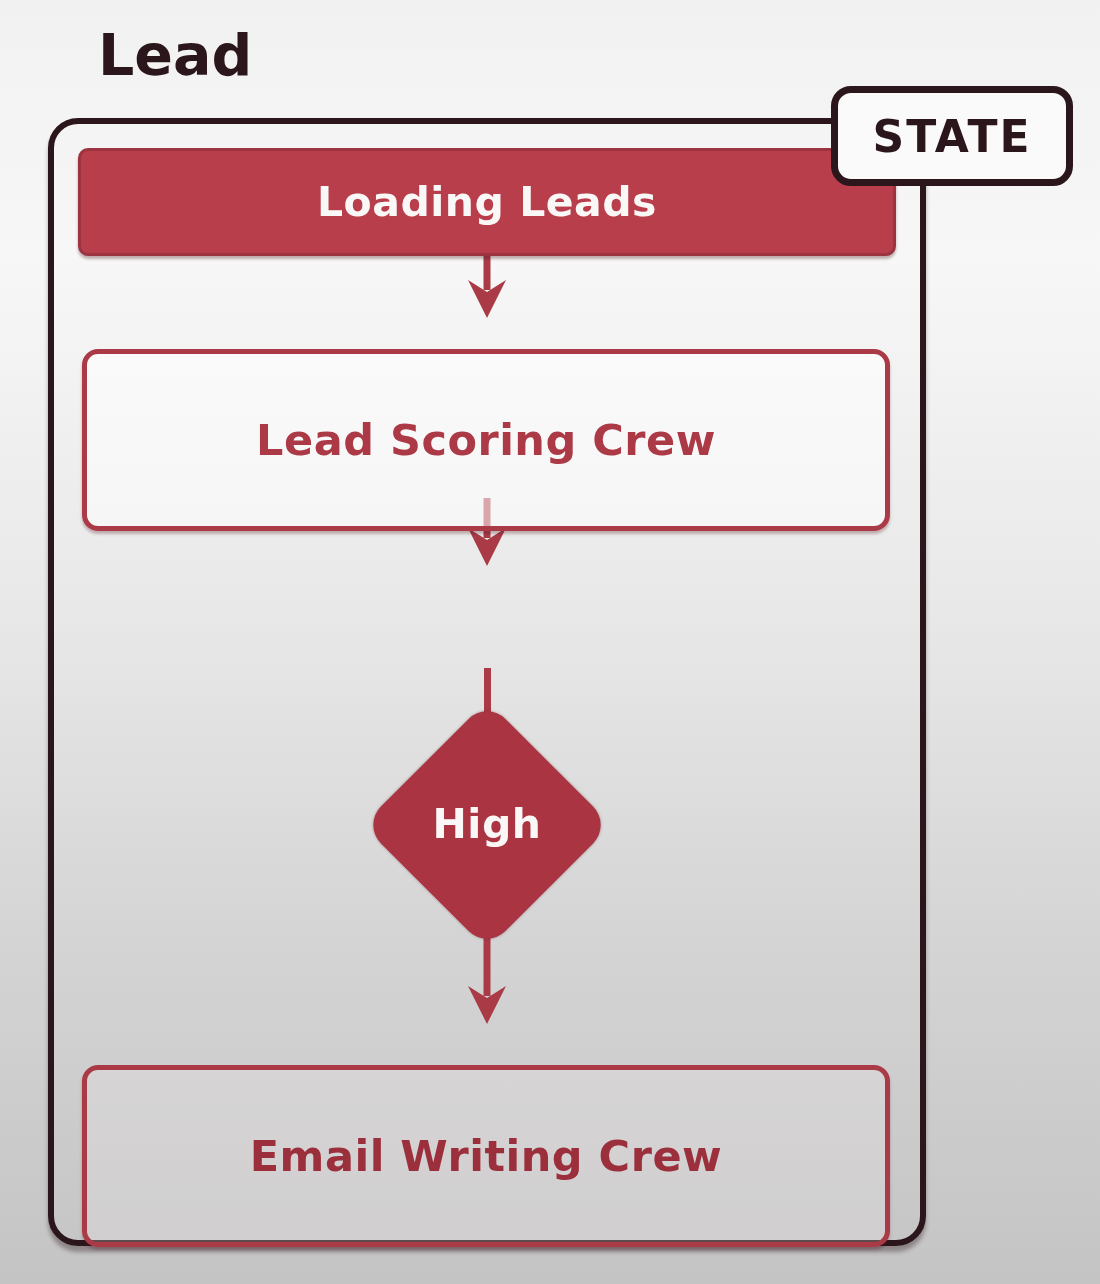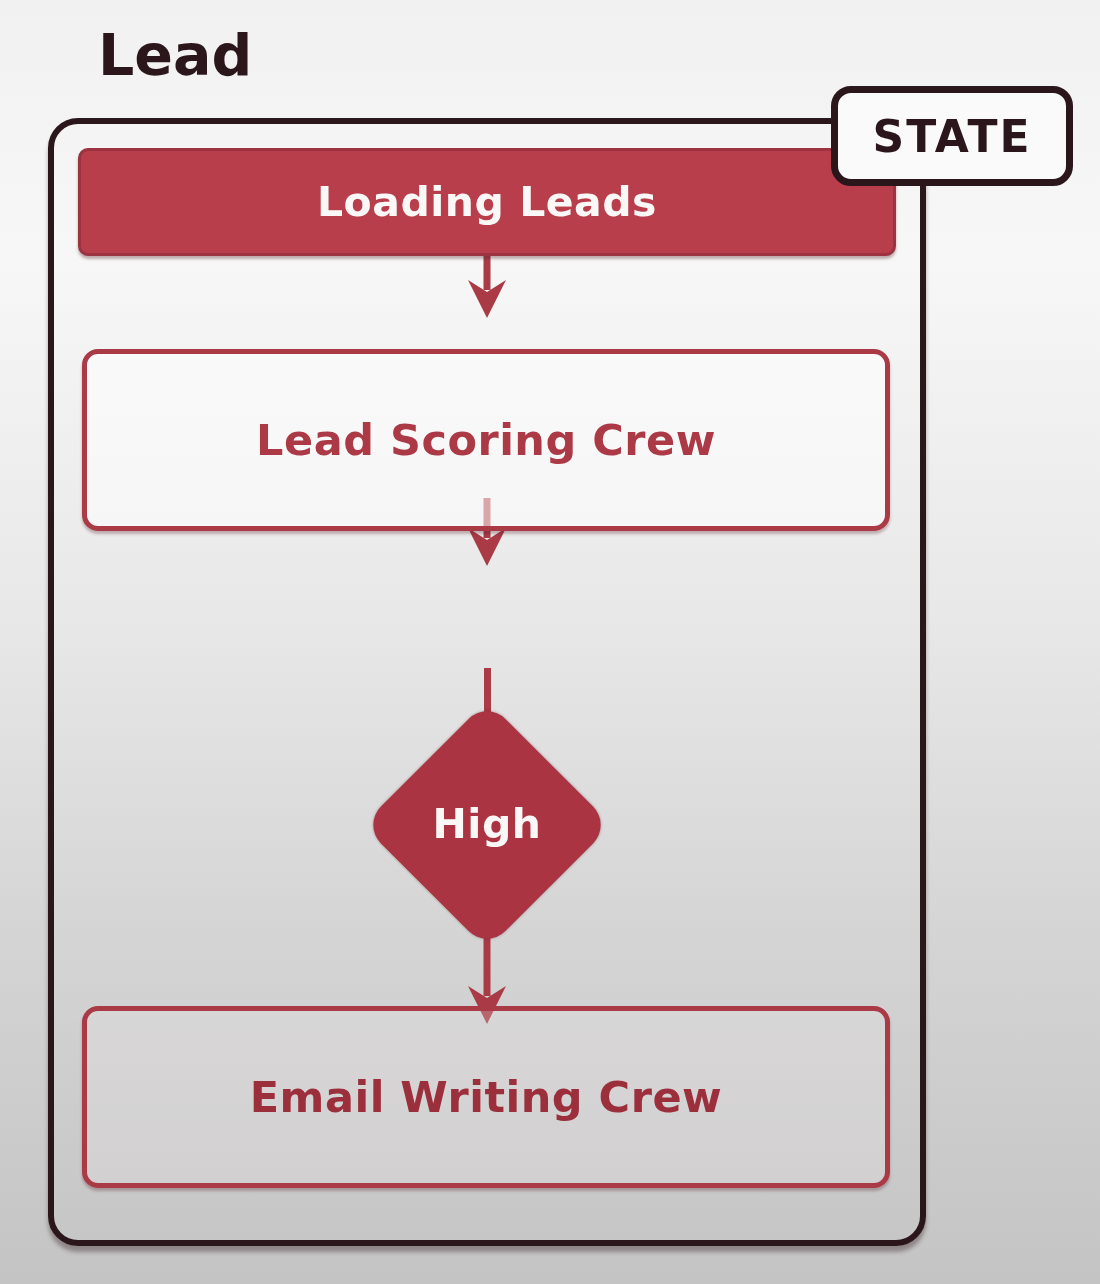--- a/index.html
+++ b/index.html
@@ -61,21 +61,21 @@
     left:82px;width:798px;height:172px;
     background:rgba(255,255,255,.55);
     border:5px solid var(--outline-red);
     border-radius:16px;
     box-shadow:0 3px 3px rgba(80,28,36,.3);
     color:var(--maroon-text);font-size:43px;
   }
   #node-loading-leads{top:148px;}
   #node-lead-scoring{top:333px;margin-top:16px;}
   #node-saving-data{top:565px;height:107px;}
-  #node-email-writing{top:1006px;background:rgba(235,233,233,.25);color:var(--email-text);}
+  #node-email-writing{top:1065px;background:rgba(235,233,233,.25);color:var(--email-text);}
   .arrow{position:absolute;left:457px;width:60px;z-index:1;color:var(--outline-red);}
   #arrow-1{top:248px;height:70px;}
   #arrow-2{top:498px;height:68px;}
   #arrow-3{top:928px;height:96px;}
   .stem-line{
     position:absolute;left:484px;top:668px;width:7px;height:52px;
     background:var(--outline-red);z-index:1;
   }
   .diamond{
     position:absolute;left:399px;top:737px;width:176px;height:176px;

